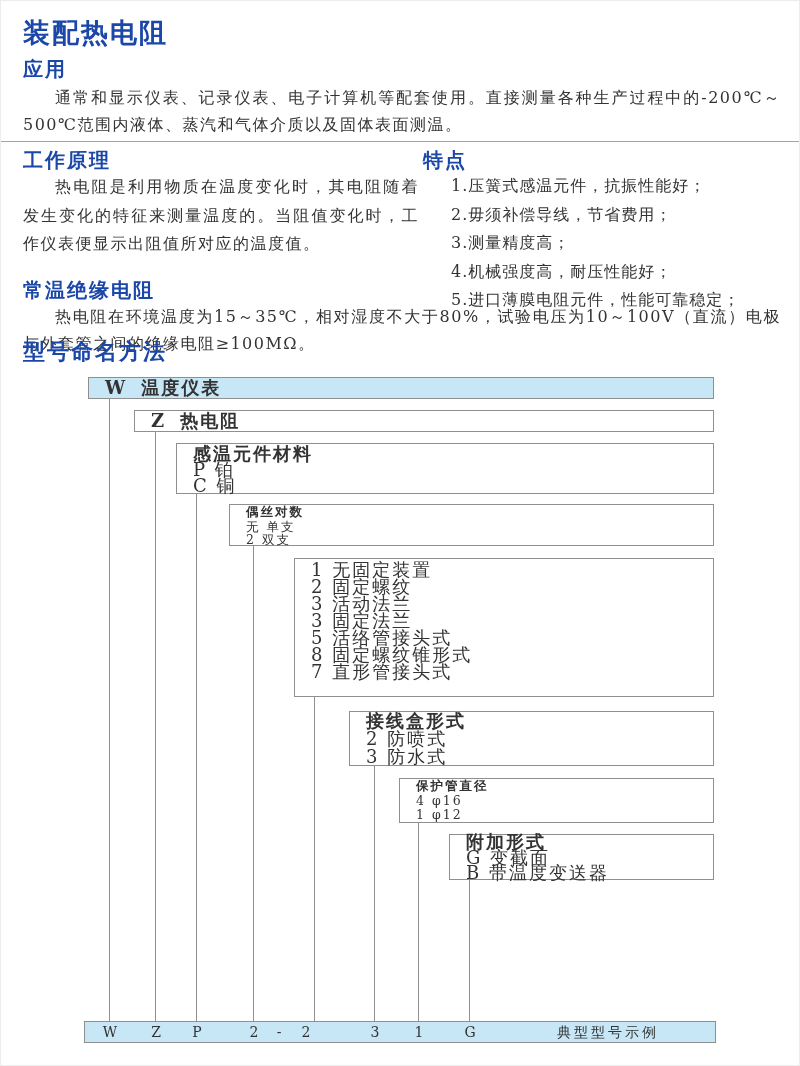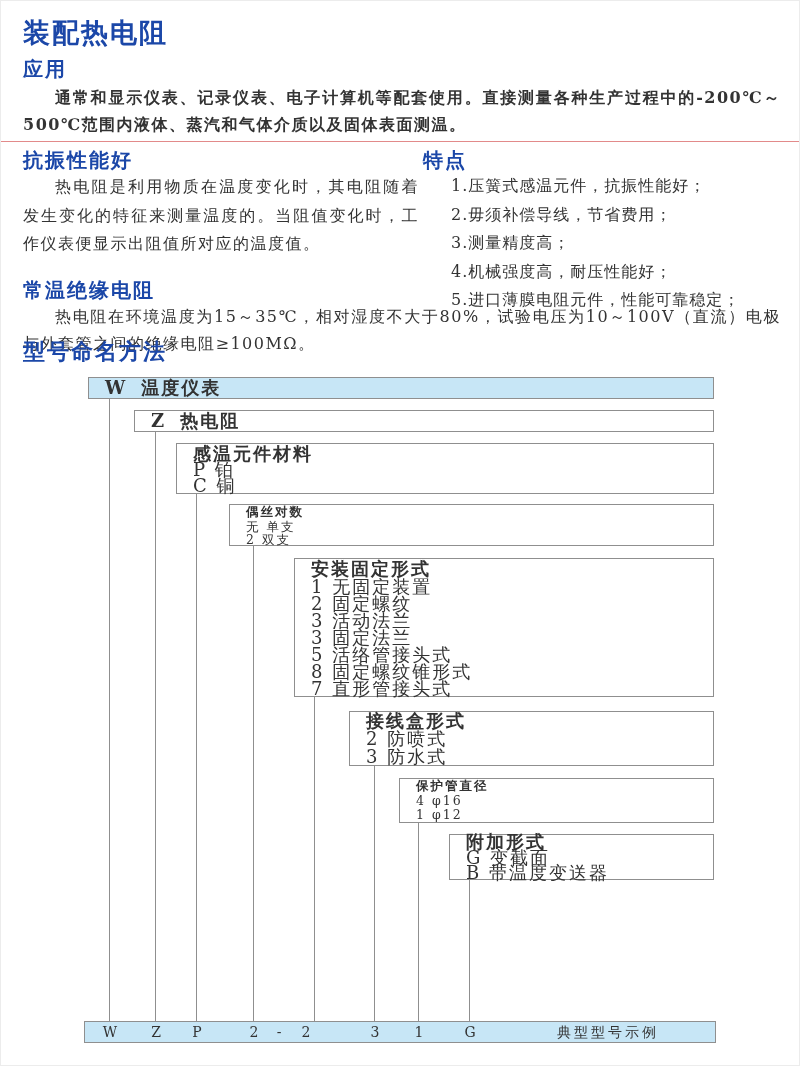--- a/index.html
+++ b/index.html
@@ -67,25 +67,25 @@
   .b8{left:448px;top:463px;width:265px;height:46px;line-height:15px;}
 </style>
 </head>
 <body>
 
 <div class="page">
 
   <div class="h1">装配热电阻</div>
 
   <div class="h2" style="left:22px;top:55px;">应用</div>
-  <div class="para" style="left:22px;top:83px;width:758px;font-weight:bold;">通常和显示仪表、记录仪表、电子计算机等配套使用。直接测量各种生产过程中的-200℃～500℃范围内液体、蒸汽和气体介质以及固体表面测温。</div>
+  <div class="para" style="left:22px;top:83px;width:758px;">通常和显示仪表、记录仪表、电子计算机等配套使用。直接测量各种生产过程中的-200℃～500℃范围内液体、蒸汽和气体介质以及固体表面测温。</div>
 
   <div class="red-divider"></div>
 
-  <div class="h2" style="left:22px;top:146px;">抗振性能好</div>
+  <div class="h2" style="left:22px;top:146px;">工作原理</div>
   <div class="para" style="left:22px;top:172px;width:396px;line-height:28.5px;">热电阻是利用物质在温度变化时，其电阻随着发生变化的特征来测量温度的。当阻值变化时，工作仪表便显示出阻值所对应的温度值。</div>
 
   <div class="h2" style="left:422px;top:146px;">特点</div>
   <ul class="features-list">
       <li>1.压簧式感温元件，抗振性能好；</li>
       <li>2.毋须补偿导线，节省费用；</li>
       <li>3.测量精度高；</li>
       <li>4.机械强度高，耐压性能好；</li>
       <li>5.进口薄膜电阻元件，性能可靠稳定；</li>
     </ul>
@@ -115,21 +115,20 @@
 
     <div class="dbox b4">
       <div class="dtitle">偶丝对数</div>
       <div>
           <div>无 单支</div>
           <div>2 双支</div>
         </div>
     </div>
 
     <div class="dbox b5">
-      <div class="dtitle">安装固定形式</div>
       <div>
           <div>1 无固定装置</div>
           <div>2 固定螺纹</div>
           <div>3 活动法兰</div>
           <div>3 固定法兰</div>
           <div>5 活络管接头式</div>
           <div>8 固定螺纹锥形式</div>
           <div>7 直形管接头式</div>
         </div>
     </div>

